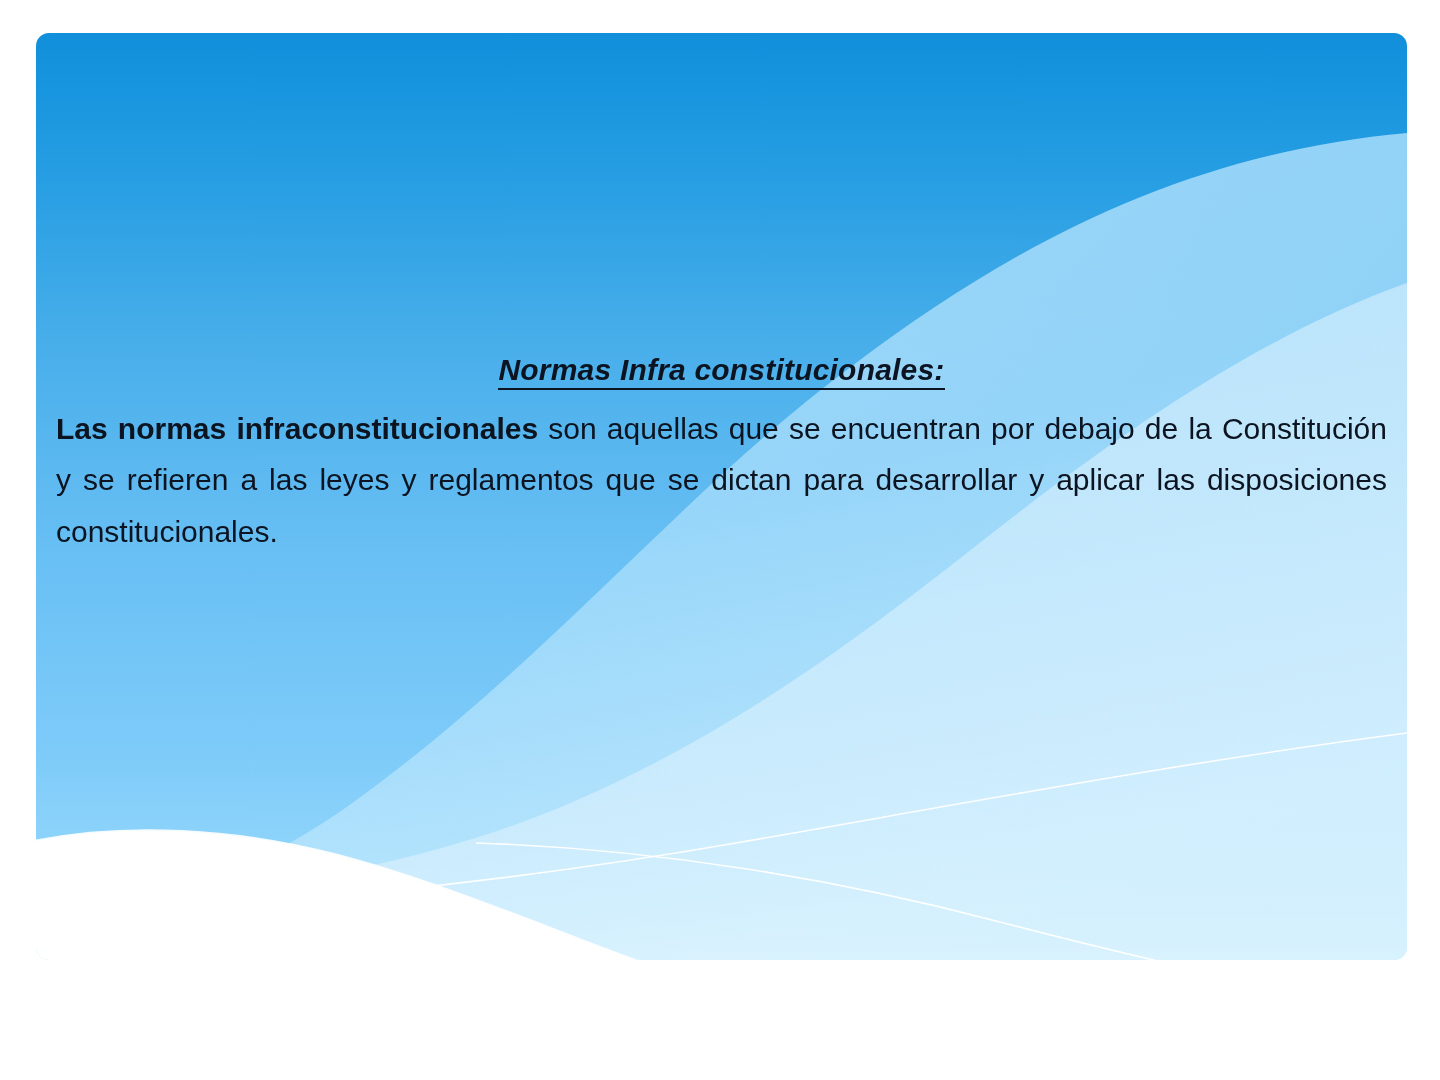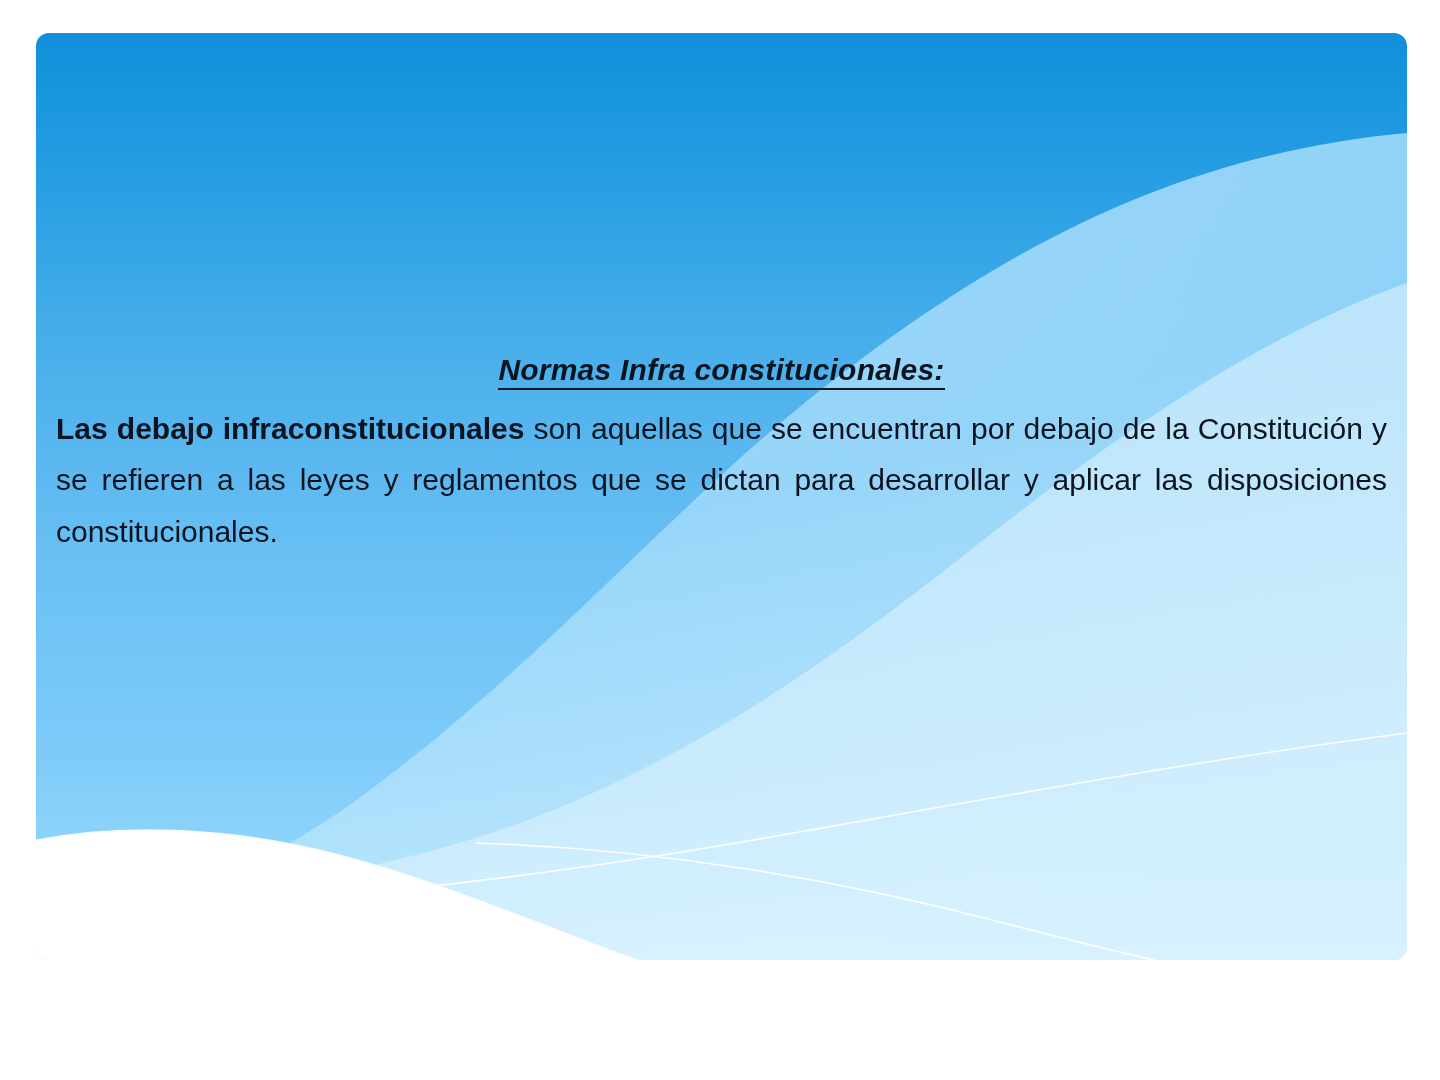--- a/index.html
+++ b/index.html
@@ -134,17 +134,17 @@
 
       <path d="M 30,880 C 250,872 480,848 700,810 C 920,772 1140,730 1371,700" fill="none" stroke="#ffffff" stroke-width="1.6" stroke-opacity="0.95"></path>
 
       <path d="M 440,810 C 620,816 800,846 960,888 C 1110,927 1250,960 1371,972" fill="none" stroke="#ffffff" stroke-width="1.6" stroke-opacity="0.95"></path>
     </svg>
 
     <div id="text-block">
       <div id="slide-title">
         <span class="t-underline">Normas Infra constitucionales:</span>
       </div>
-      <p id="slide-body"><span class="strong">Las debajo infraconstitucionales</span><span> son aquellas que se encuentran por debajo de la Constitución y se refieren a las leyes y reglamentos que se dictan para desarrollar y aplicar las disposiciones constitucionales.</span></p>
+      <p id="slide-body"><span class="strong">Las normas infraconstitucionales</span><span> son aquellas que se encuentran por debajo de la Constitución y se refieren a las leyes y reglamentos que se dictan para desarrollar y aplicar las disposiciones constitucionales.</span></p>
     </div>
 
   </div>
 </div>
 
 </body></html>

